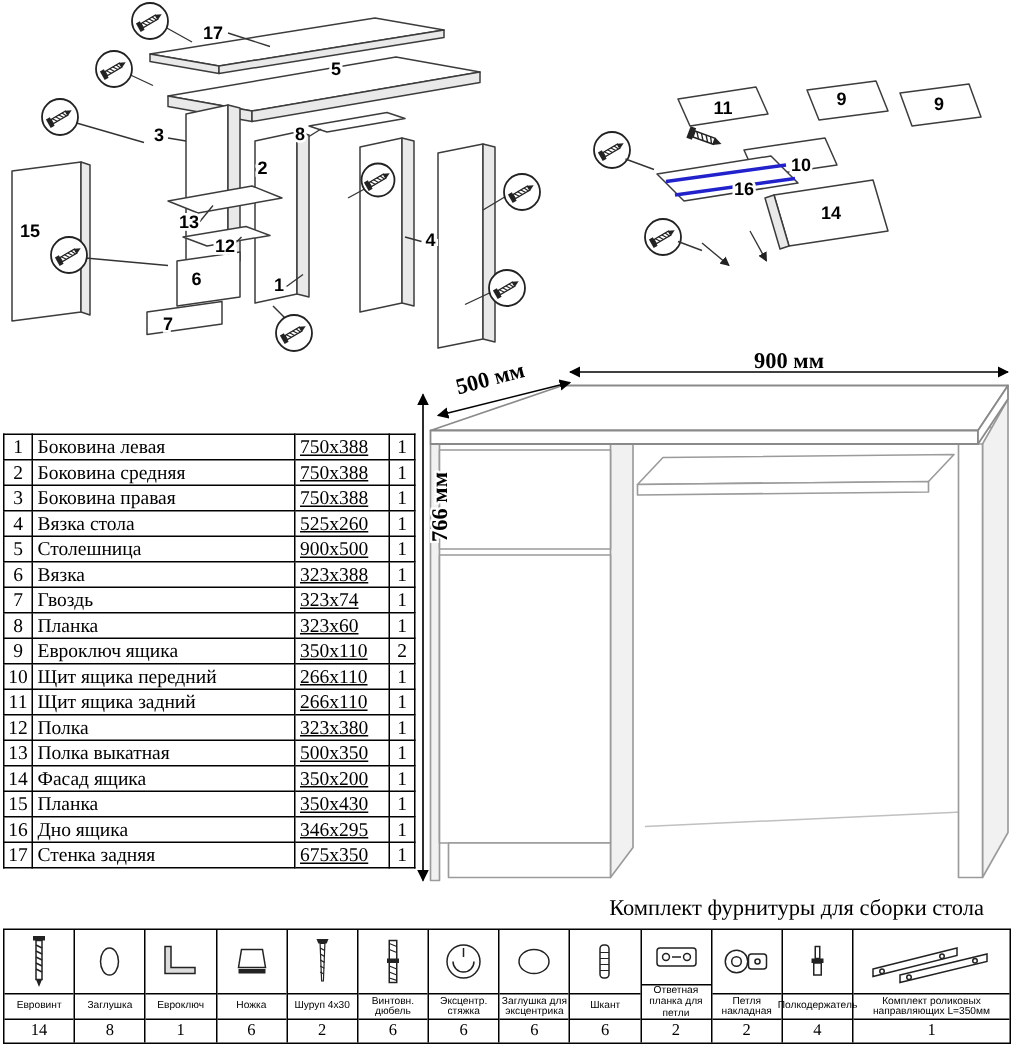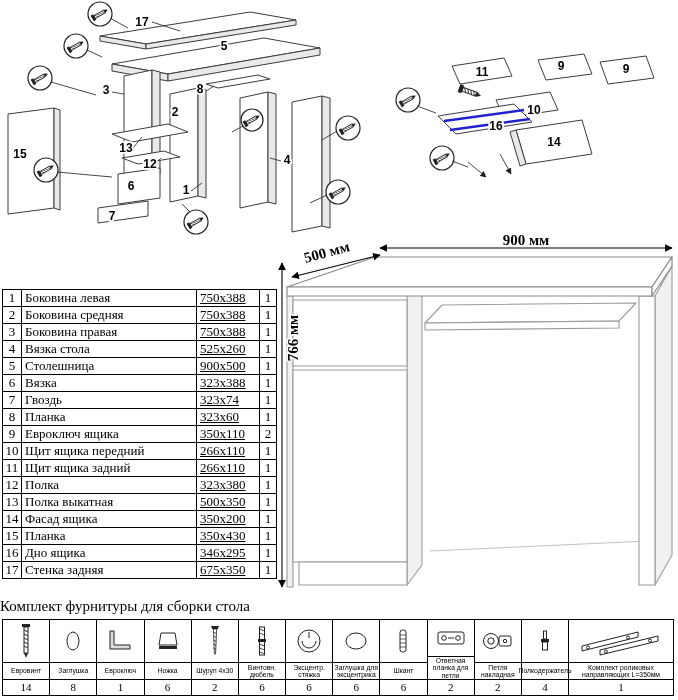--- a/index.html
+++ b/index.html
@@ -28,21 +28,21 @@
   
   .parts-table{position:absolute;left:2px;top:289px;border-collapse:collapse;background:#fff;}
   .parts-table td{border:1px solid #000;font-size:13px;line-height:16px;height:16px;
                   padding:0 3px;white-space:nowrap;}
   .parts-table td.c-num{width:14px;text-align:center;padding:0 2px;}
   .parts-table td.c-name{width:168px;}
   .parts-table td.c-size{width:56px;text-decoration:underline;}
   .parts-table td.c-qty{width:12px;text-align:center;padding:0 2px;}
 
   
-  .hw-title{position:absolute;left:0;top:598px;width:656px;text-align:left;font-size:15px;}
+  .hw-title{position:absolute;left:0;top:598px;width:656px;text-align:right;font-size:15px;}
   .hw-table{position:absolute;left:2px;top:619px;width:672px;height:77px;display:flex;
             border:1.5px solid #000;background:#fff;box-sizing:border-box;}
   .hw-col{flex:1 1 0;min-width:0;display:flex;flex-direction:column;border-right:1px solid #000;}
   .hw-col:last-child{border-right:none;}
   .hw-wide{flex:2.25 1 0;}
   .hw-icon{height:42px;display:flex;align-items:center;justify-content:center;overflow:hidden;}
   .hw-name{border-top:1px solid #000;flex:1;font-family:"Liberation Sans",sans-serif;
            font-size:6.8px;line-height:7.5px;text-align:center;display:flex;align-items:center;
            justify-content:center;padding:0 1px;}
   .hw-qty{border-top:1px solid #000;height:15px;line-height:15px;font-size:11px;text-align:center;}

